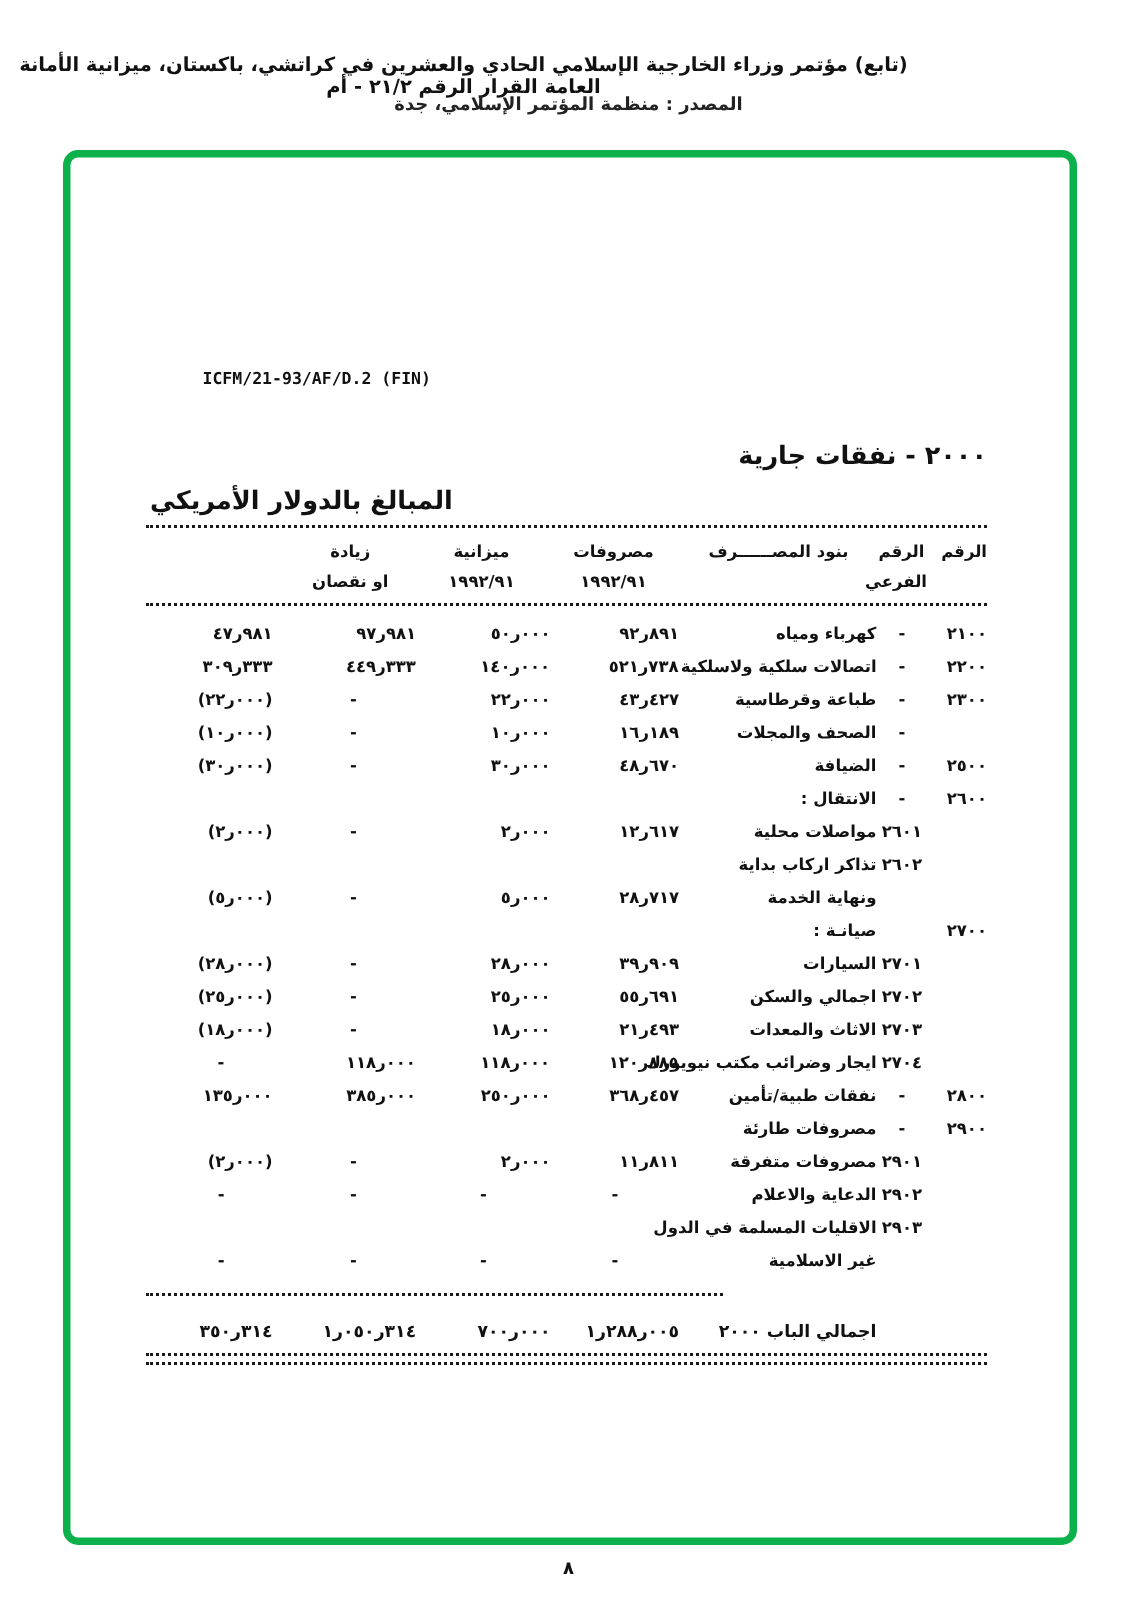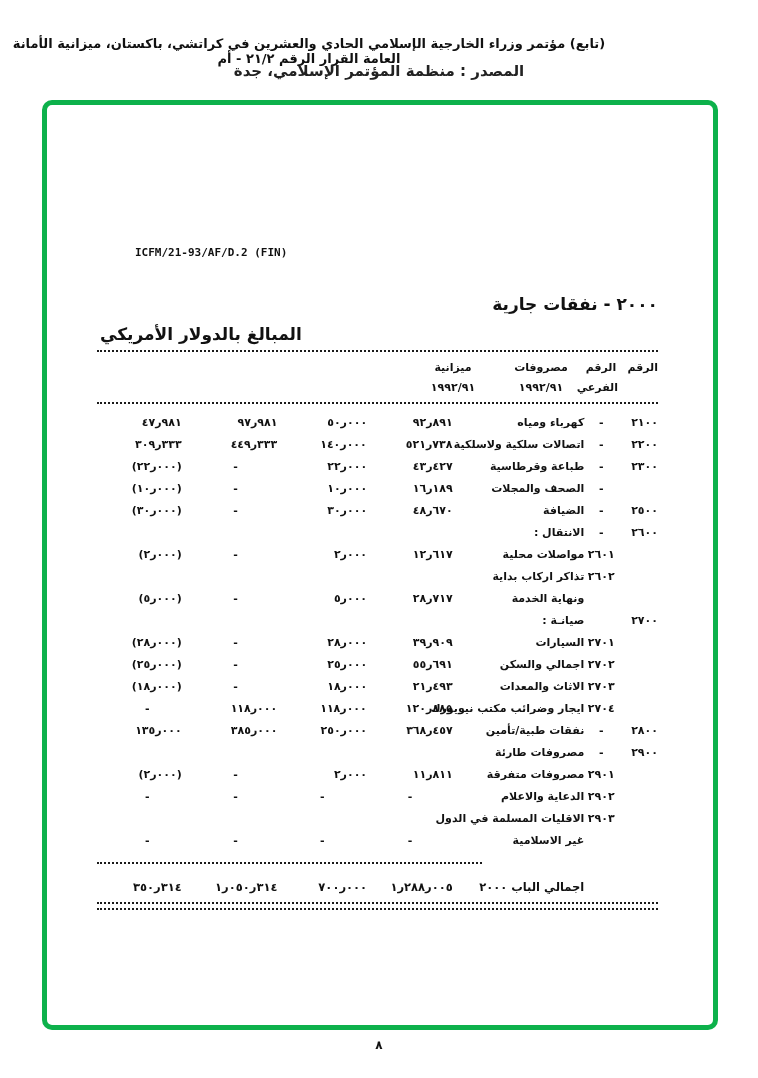--- a/index.html
+++ b/index.html
@@ -5,21 +5,21 @@
   html,body{margin:0;padding:0;}
   body{
     width:758px;height:1078px;position:relative;background:#ffffff;
     font-family:"DejaVu Sans",sans-serif;color:#111;overflow:hidden;
   }
   .abs{position:absolute;}
   
   .hdr1{top:36px;left:0;width:618px;text-align:center;direction:rtl;
         font-size:13px;font-weight:bold;letter-spacing:.2px;}
   .hdr2{top:62px;left:0;width:758px;text-align:center;direction:rtl;
-        font-size:15px;font-weight:bold;color:#222;}
+        font-size:12px;font-weight:bold;color:#222;}
   
   .frame{left:42px;top:100px;width:666px;height:920px;
          border:5px solid #0db14b;border-radius:10px;background:transparent;}
   .ref{left:135px;top:246px;font-family:"DejaVu Sans Mono",monospace;
        font-size:11px;font-weight:bold;direction:ltr;}
   .section{left:97px;top:294px;width:561px;text-align:right;direction:rtl;
            font-size:17px;font-weight:bold;}
   .currency{left:100px;top:324px;direction:rtl;font-size:17px;font-weight:bold;}
   
   .tbl{left:97px;top:350px;width:561px;direction:rtl;font-size:11px;font-weight:bold;}
@@ -62,27 +62,35 @@
   <div class="dotline"></div>
   <div class="thead">
     <div class="hcell c-code">
       <div>الرقم</div>
       <div></div>
     </div>
     <div class="hcell c-sub">
       <div>الرقم</div>
       <div>الفرعي</div>
     </div>
+    <div class="hcell c-item" style="text-align:center;">
+      <div>بنود المصــــــرف</div>
+      <div></div>
+    </div>
     <div class="hcell c-exp">
       <div>مصروفات</div>
       <div class="num" style="text-align:center;">١٩٩٢/٩١</div>
     </div>
     <div class="hcell c-budget" style="padding:0;">
       <div>ميزانية</div>
       <div class="num" style="text-align:center;">١٩٩٢/٩١</div>
+    </div>
+    <div class="hcell c-change" style="padding:0;">
+      <div>زيادة</div>
+      <div>او نقصان</div>
     </div>
   </div>
   <div class="dotline"></div>
   <div id="tbody" style="padding-top:8px;">
       <div class="trow">
         <div class="cell c-code">٢١٠٠</div>
         <div class="cell c-sub dash">-</div>
         <div class="cell c-item">كهرباء ومياه</div>
         <div class="cell c-exp num">٩٢ر٨٩١</div>
         <div class="cell c-budget num">٥٠ر٠٠٠</div>

